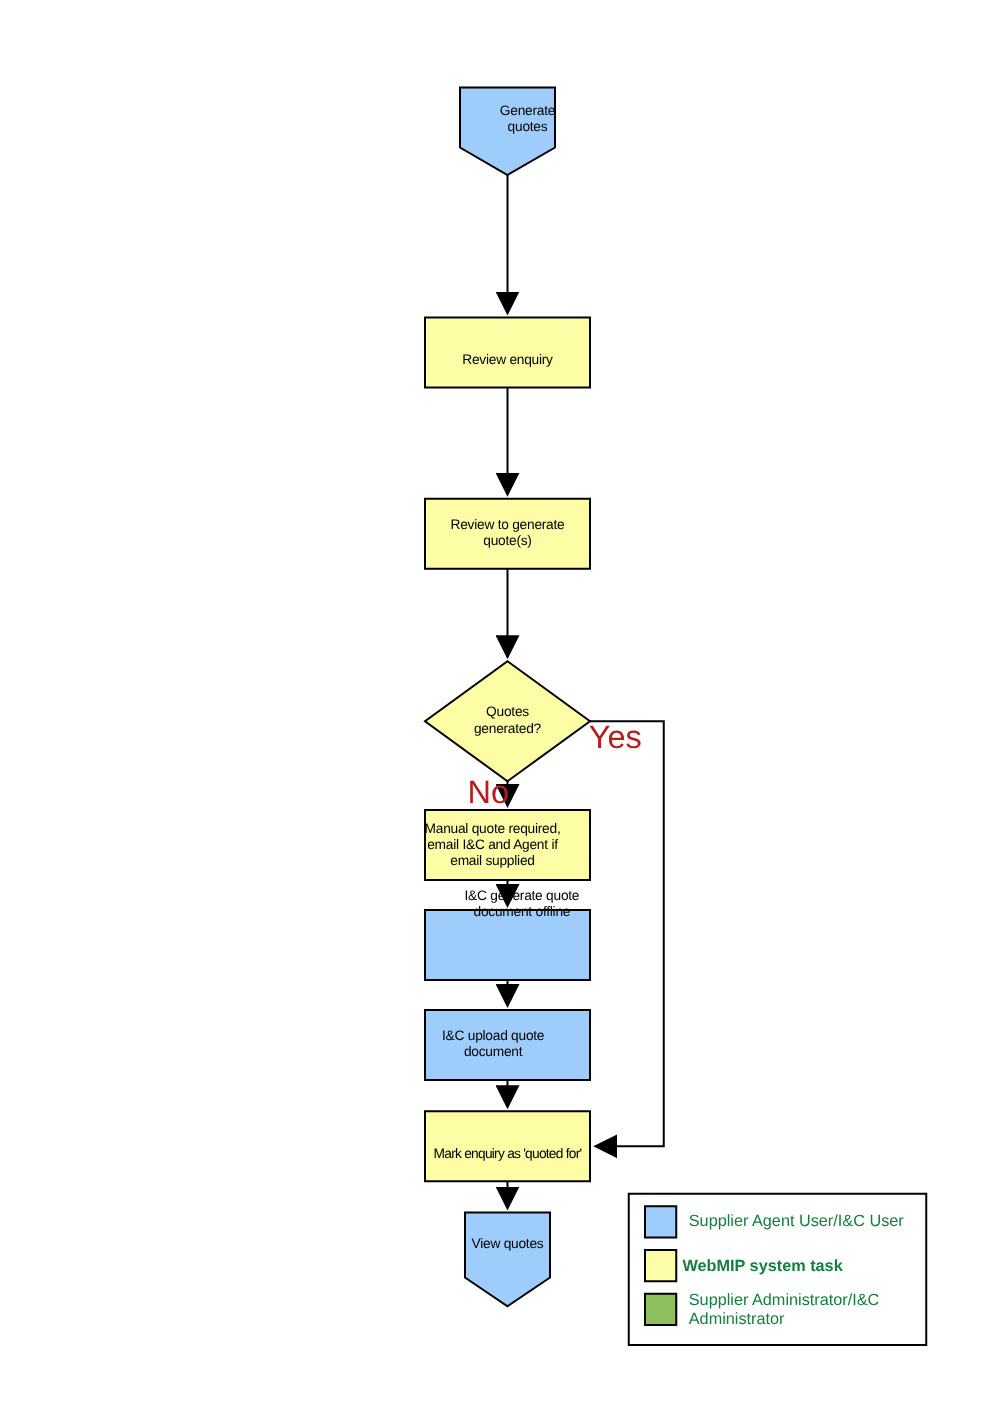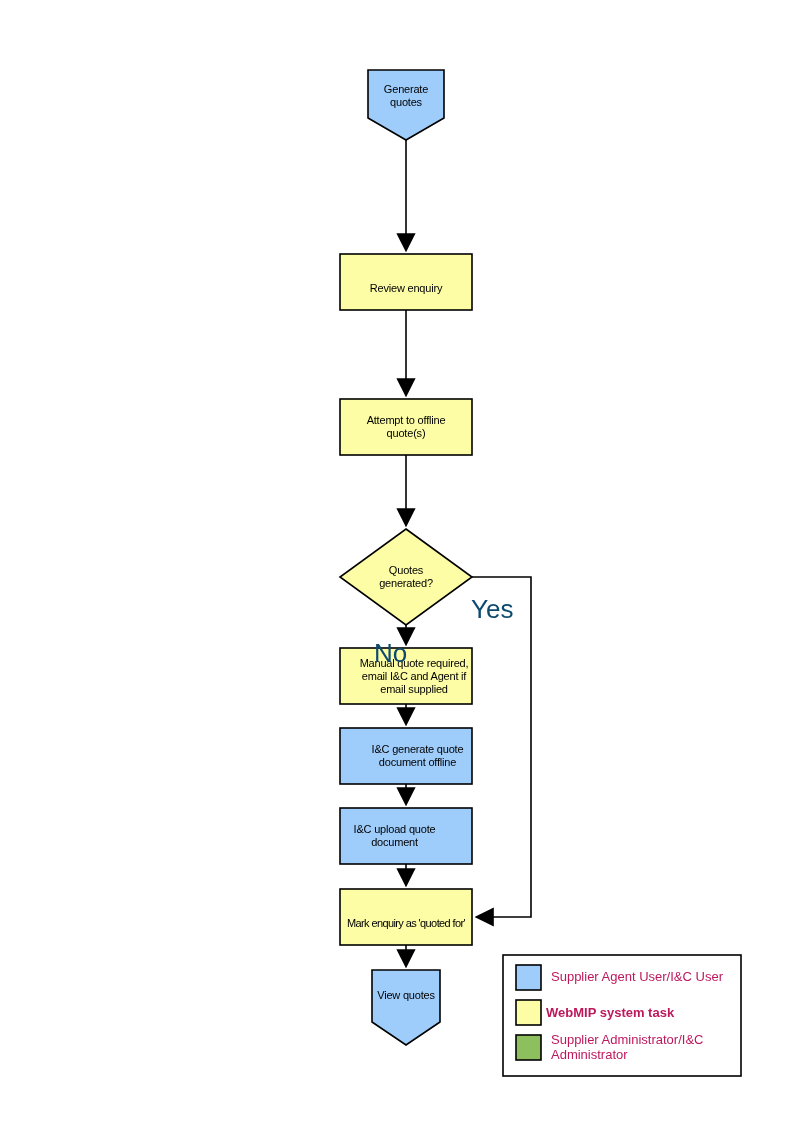--- a/index.html
+++ b/index.html
@@ -30,29 +30,28 @@
     line-height: 13px;
     letter-spacing: -0.2px;
     pointer-events: none;
     white-space: pre-line;
     display: flex;
     align-items: center;
     justify-content: center;
   }
   .edge-label {
     position: absolute;
-    color: #0c4a6e;
+    color: #b91c1c;
     font-family: "Liberation Sans", sans-serif;
     font-size: 26px;
     line-height: 26px;
-    margin-top: 20px;
   }
   .legend-label {
     position: absolute;
-    color: #be185d;
+    color: #15803d;
     font-family: "Liberation Sans", sans-serif;
     font-size: 13px;
     line-height: 15px;
     white-space: pre-line;
   }
   .tight { letter-spacing: -0.6px; }
 </style>
 </head>
 <body>
 
@@ -129,36 +128,36 @@
   </g>
 
   <g>
     <rect x="503" y="955" width="238" height="121" fill="#ffffff" stroke="#000000" stroke-width="1.6"></rect>
     <rect x="516" y="965" width="25" height="25" fill="#9ecdfc" stroke="#000000" stroke-width="1.6"></rect>
     <rect x="516" y="1000" width="25" height="25" fill="#fdfda6" stroke="#000000" stroke-width="1.6"></rect>
     <rect x="516" y="1035" width="25" height="25" fill="#8dbf5e" stroke="#000000" stroke-width="1.6"></rect>
   </g>
 </svg>
 
-<div class="node-label" style="left:368px; top:70px; width:76px; height:52px;">Generate
+<div class="node-label" style="left:384px; top:70px; width:76px; height:52px;">Generate
 quotes</div>
 
 <div class="node-label" style="left:340px; top:254px; width:132px; height:68px;">Review enquiry</div>
 
-<div class="node-label" style="left:340px; top:399px; width:132px; height:56px;">Attempt to offline
+<div class="node-label" style="left:340px; top:399px; width:132px; height:56px;">Review to generate
 quote(s)</div>
 
 <div class="node-label" style="left:340px; top:549px; width:132px; height:56px;">Quotes
 generated?</div>
 
-<div class="node-label" style="left:348px; top:648px; width:132px; height:56px;">Manual quote required,
+<div class="node-label" style="left:328px; top:648px; width:132px; height:56px;">Manual quote required,
 email I&amp;C and Agent if
 email supplied</div>
 
-<div class="node-label" style="left:340px; top:728px; width:155px; height:56px;">I&amp;C generate quote
+<div class="node-label" style="left:340px; top:696px; width:155px; height:56px;">I&amp;C generate quote
 document offline</div>
 
 <div class="node-label" style="left:340px; top:808px; width:109px; height:56px;">I&amp;C upload quote
 document</div>
 
 <div class="node-label tight" style="left:339px; top:889px; width:134px; height:68px;">Mark enquiry as 'quoted for'</div>
 
 <div class="node-label" style="left:372px; top:970px; width:68px; height:50px;">View quotes</div>
 
 <div class="edge-label" style="left:471px; top:576px;">Yes</div>

